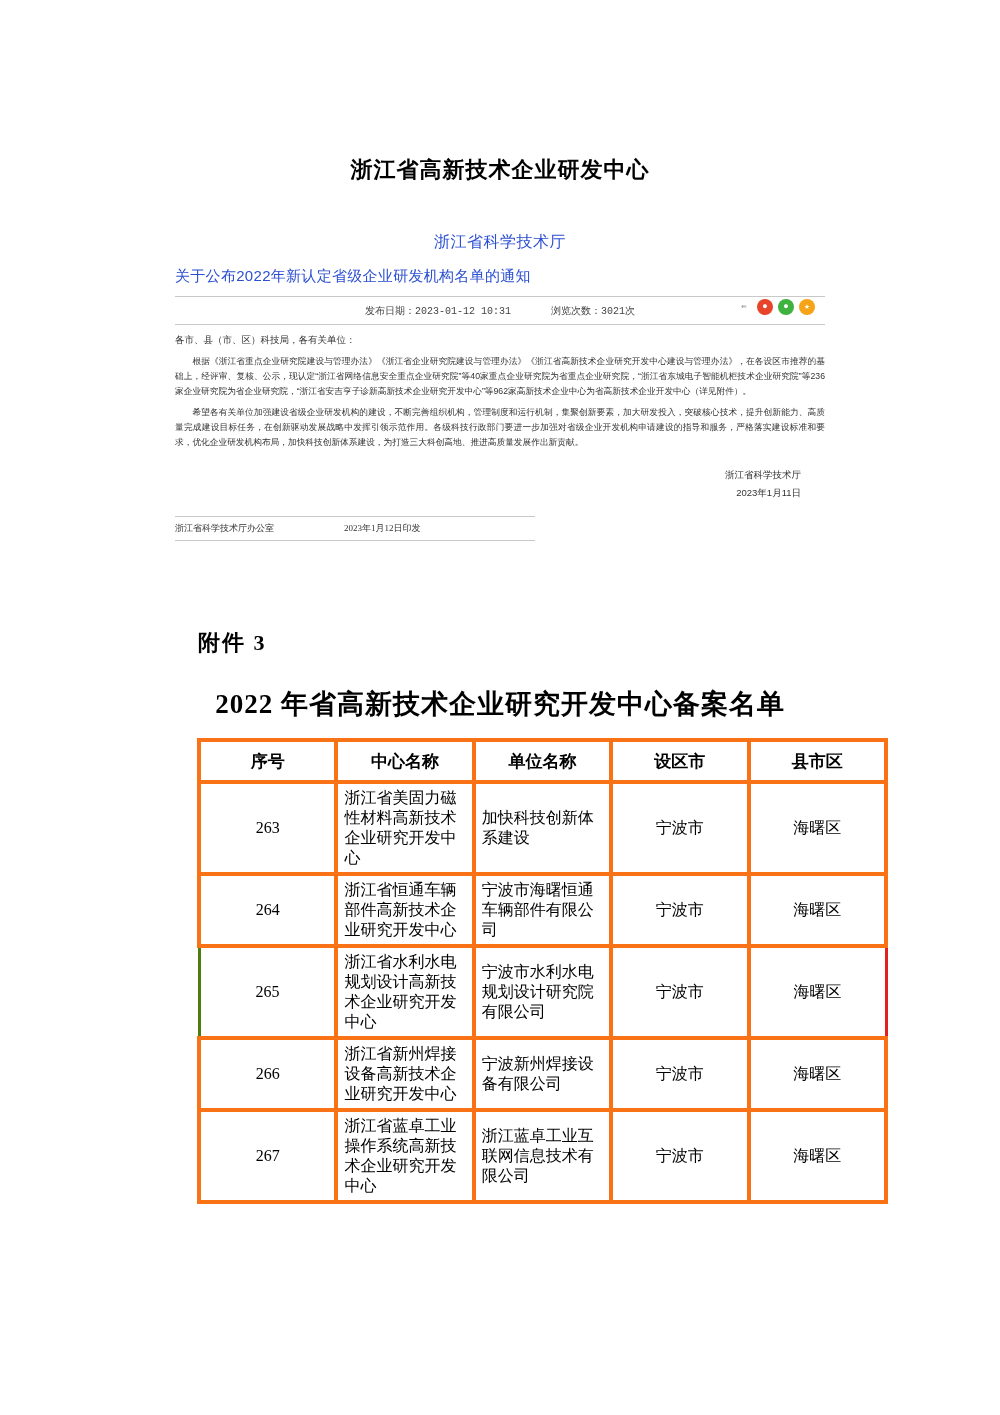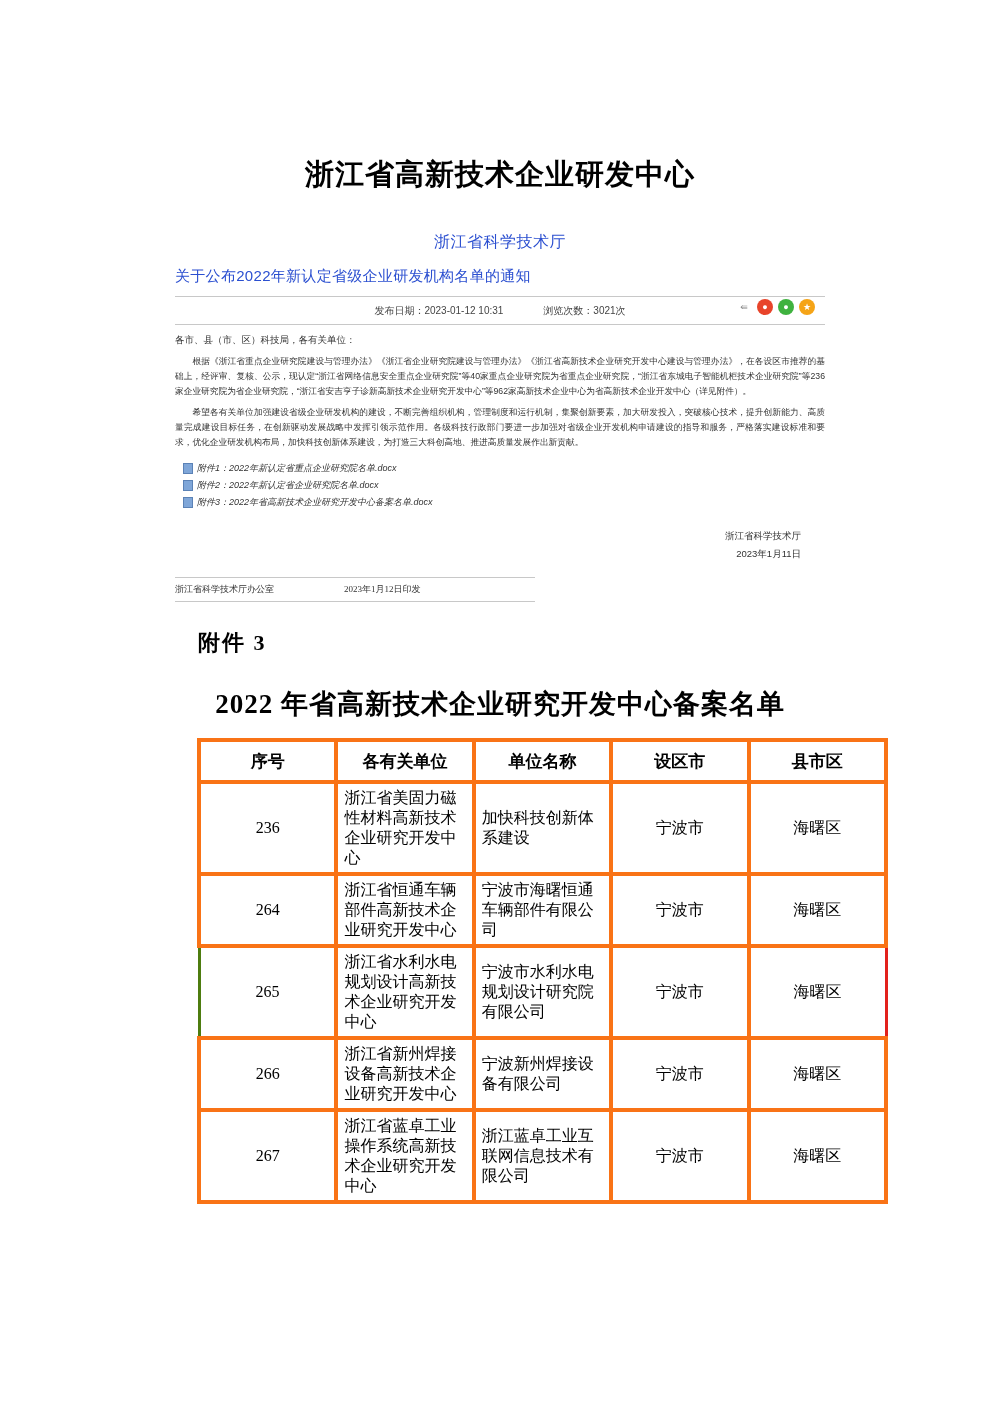--- a/index.html
+++ b/index.html
@@ -24,21 +24,21 @@
 
   
   .page-title {
     position: absolute;
     top: 155px;
     left: 0;
     width: 1000px;
     text-align: center;
     font-family: "Liberation Sans", sans-serif;
     font-weight: bold;
-    font-size: 29px;
+    font-size: 22px;
     letter-spacing: 1px;
     color: #000;
   }
 
   
   .notice {
     position: absolute;
     top: 232px;
     left: 175px;
     width: 650px;
@@ -61,21 +61,21 @@
     border-top: 1px solid #c8c8c8;
     margin-top: 10px;
   }
   .notice-meta {
     display: flex;
     align-items: center;
     justify-content: center;
     gap: 40px;
     font-size: 10px;
     color: #444;
-    font-family: Liberation Sans, sans-serif;
+    font-family: Liberation Mono, monospace;
     padding: 7px 0 0 0;
     position: relative;
   }
   .notice-meta .meta-item { white-space: nowrap; }
   .share-group {
     position: absolute;
     right: 10px;
     top: 2px;
     display: flex;
     align-items: center;
@@ -256,34 +256,20 @@
         <span class="share-ico orange">★</span>
       </span>
     </div>
 
     <div class="notice-rule2"></div>
 
     <div class="notice-addressee">各市、县（市、区）科技局，各有关单位：</div>
     <div class="notice-para">根据《浙江省重点企业研究院建设与管理办法》《浙江省企业研究院建设与管理办法》《浙江省高新技术企业研究开发中心建设与管理办法》，在各设区市推荐的基础上，经评审、复核、公示，现认定“浙江省网络信息安全重点企业研究院”等40家重点企业研究院为省重点企业研究院，“浙江省东城电子智能机柜技术企业研究院”等236家企业研究院为省企业研究院，“浙江省安吉亨子诊新高新技术企业研究开发中心”等962家高新技术企业中心为省高新技术企业开发中心（详见附件）。</div>
     <div class="notice-para">希望各有关单位加强建设省级企业研发机构的建设，不断完善组织机构，管理制度和运行机制，集聚创新要素，加大研发投入，突破核心技术，提升创新能力、高质量完成建设目标任务，在创新驱动发展战略中发挥引领示范作用。各级科技行政部门要进一步加强对省级企业开发机构申请建设的指导和服务，严格落实建设标准和要求，优化企业研发机构布局，加快科技创新体系建设，为打造三大科创高地、推进高质量发展作出新贡献。</div>
 
-    <div class="attach-list">
-      <div class="attach-item">
-        <span class="doc-ico"></span>
-        <span>附件1：2022年新认定省重点企业研究院名单.docx</span>
-      </div>
-      <div class="attach-item">
-        <span class="doc-ico"></span>
-        <span>附件2：2022年新认定省企业研究院名单.docx</span>
-      </div>
-      <div class="attach-item">
-        <span class="doc-ico"></span>
-        <span>附件3：2022年省高新技术企业研究开发中心备案名单.docx</span>
-      </div>
-    </div>
 
     <div class="sign-block">
       <div>浙江省科学技术厅</div>
       <div>2023年1月11日</div>
     </div>
 
     <div class="footer-rule"></div>
     <div class="notice-footer">
       <span>浙江省科学技术厅办公室</span>
       <span>2023年1月12日印发</span>
@@ -292,29 +278,29 @@
   </div>
 
   <div class="attach-label">附件 3</div>
   <div class="table-title">2022 年省高新技术企业研究开发中心备案名单</div>
 
   <div class="table-wrap">
     <table class="list">
       <thead>
         <tr>
           <th>序号</th>
-          <th>各有关单位</th>
+          <th>中心名称</th>
           <th>单位名称</th>
           <th>设区市</th>
           <th>县市区</th>
         </tr>
       </thead>
       <tbody>
         <tr>
-          <td class="c-num">236</td>
+          <td class="c-num">263</td>
           <td class="c-name">浙江省美固力磁性材料高新技术企业研究开发中心</td>
           <td class="c-unit">加快科技创新体系建设</td>
           <td class="c-city">宁波市</td>
           <td class="c-dist">海曙区</td>
         </tr>
         <tr>
           <td class="c-num">264</td>
           <td class="c-name">浙江省恒通车辆部件高新技术企业研究开发中心</td>
           <td class="c-unit">宁波市海曙恒通车辆部件有限公司</td>
           <td class="c-city">宁波市</td>

